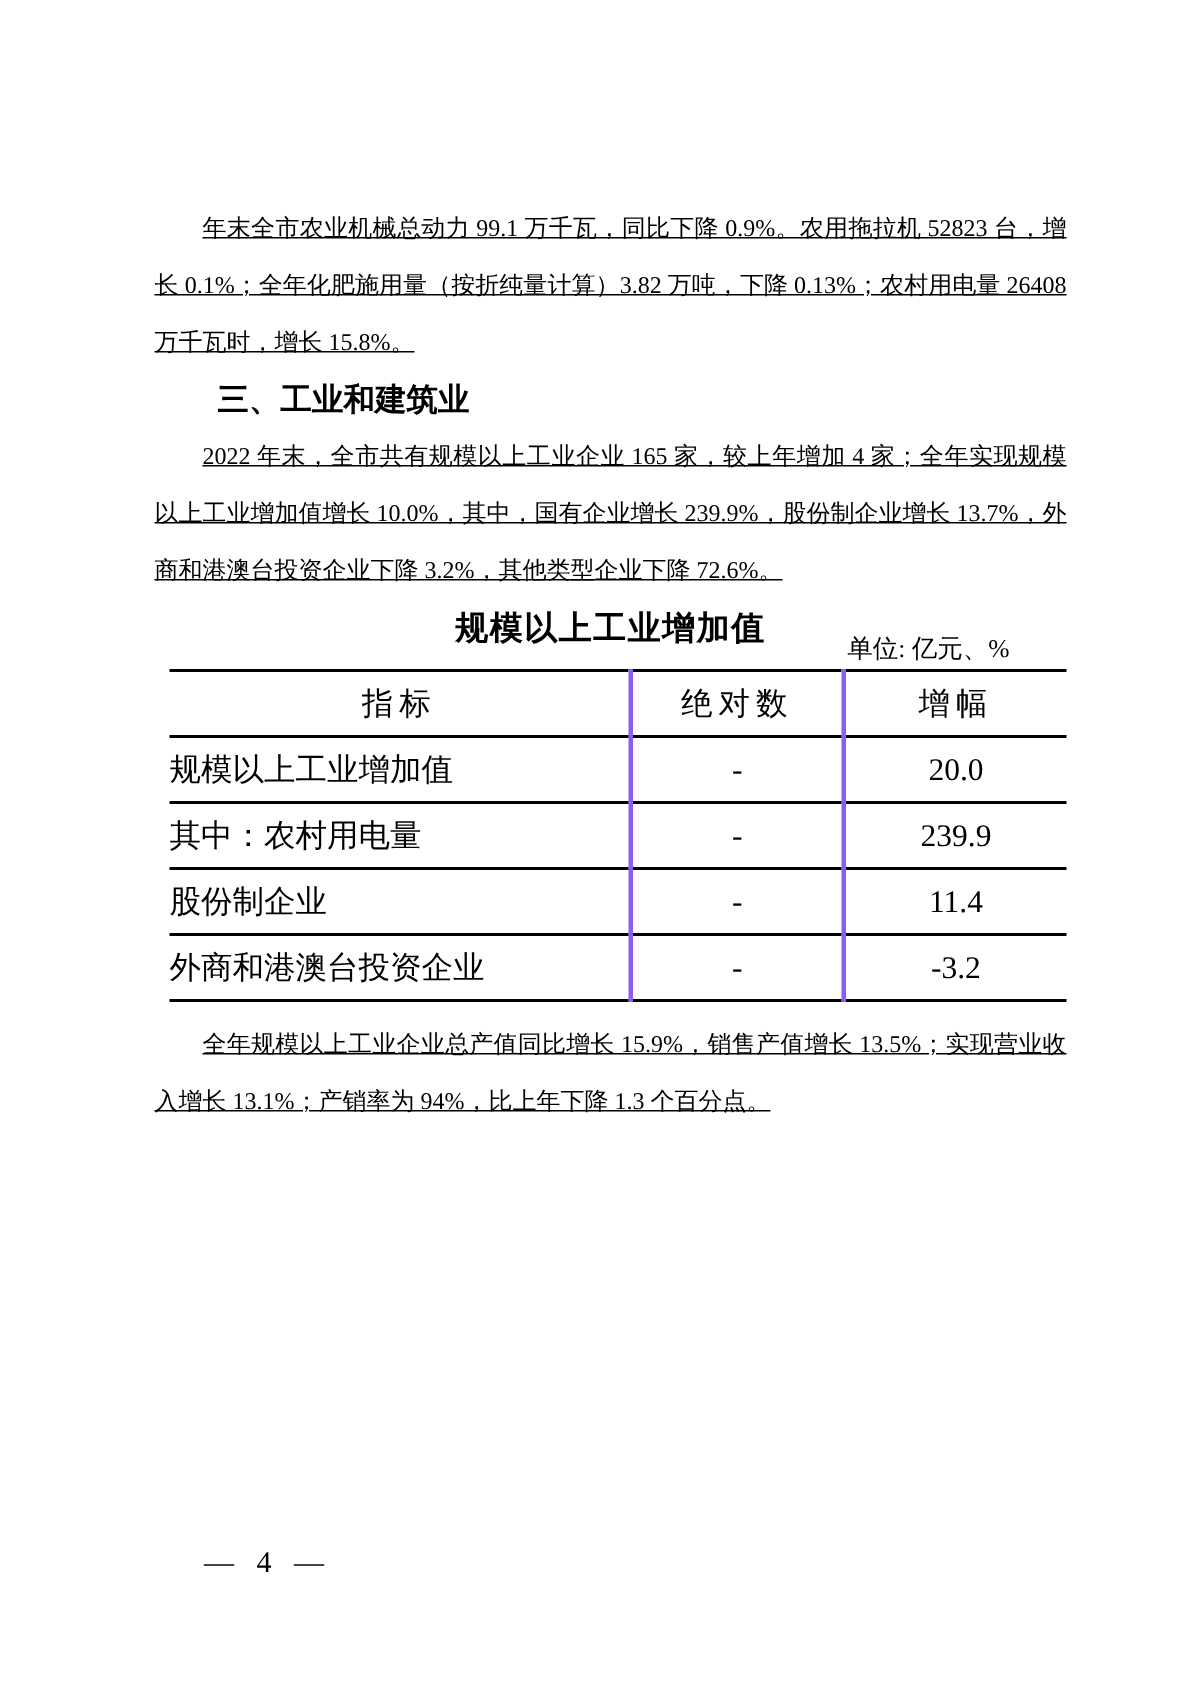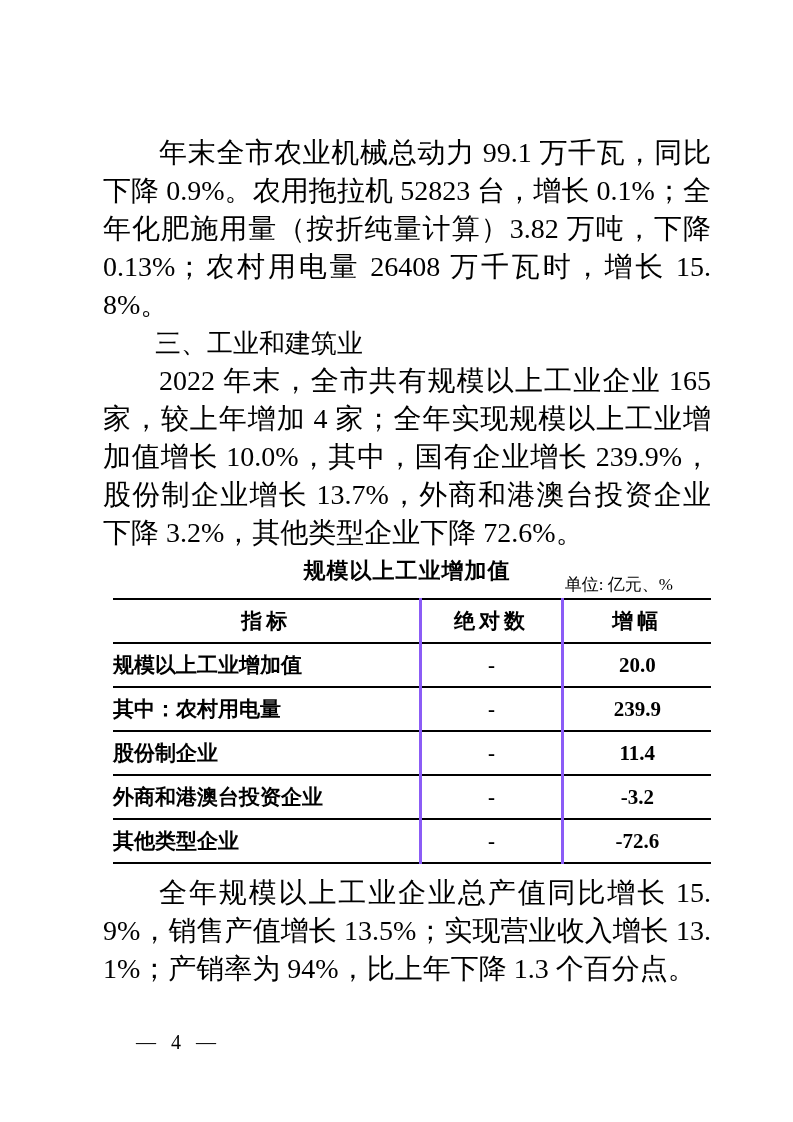--- a/index.html
+++ b/index.html
@@ -15,31 +15,32 @@
     font-family: "Liberation Serif", "DejaVu Serif", serif;
     overflow: hidden;
   }
   .content {
     position: absolute;
     left: 103px;
     top: 134px;
     width: 608px;
   }
   .para {
-    font-size: 28px;
+    font-size: 16px;
     line-height: 38px;
     text-align: justify;
     text-indent: 2em;
     margin: 0;
     word-break: break-all;
+    text-decoration: underline;
   }
   .section-heading {
-    font-size: 26px;
+    font-size: 21px;
     line-height: 38px;
-    font-weight: normal;
+    font-weight: bold;
     text-indent: 2em;
     margin: 0;
     font-family: "Liberation Sans", "DejaVu Sans", sans-serif;
   }
   .table-caption {
     position: relative;
     margin-top: 4px;
     height: 36px;
   }
   .table-title {
@@ -69,21 +70,21 @@
     border-bottom: 2.5px solid #000;
     font-size: 21px;
     table-layout: fixed;
   }
   table.data-table col.c1 { width: 51.5%; }
   table.data-table col.c2 { width: 23.6%; }
   table.data-table col.c3 { width: 24.9%; }
   table.data-table th, table.data-table td {
     height: 42px;
     padding: 0;
-    font-weight: bold;
+    font-weight: normal;
     vertical-align: middle;
   }
   table.data-table thead tr { border-bottom: 2.5px solid #000; }
   table.data-table tbody tr { border-bottom: 2px solid #000; }
   table.data-table tbody tr:last-child { border-bottom: none; }
   th.col-header { text-align: center; letter-spacing: 4px; }
   td.cell-indicator { text-align: left; }
   td.cell-abs, td.cell-growth { text-align: center; }
   .vline { border-left: 3px solid #8b5cf6; }
   .indent-0 { padding-left: 5px; }
@@ -141,25 +142,20 @@
       <tr>
         <td class="cell-indicator indent-2">股份制企业</td>
         <td class="cell-abs vline">-</td>
         <td class="cell-growth vline">11.4</td>
       </tr>
       <tr>
         <td class="cell-indicator indent-2">外商和港澳台投资企业</td>
         <td class="cell-abs vline">-</td>
         <td class="cell-growth vline">-3.2</td>
       </tr>
-      <tr>
-        <td class="cell-indicator indent-2">其他类型企业</td>
-        <td class="cell-abs vline">-</td>
-        <td class="cell-growth vline">-72.6</td>
-      </tr>
     </tbody>
   </table>
 
   <div class="spacer-after-table"></div>
 
   <p class="para">全年规模以上工业企业总产值同比增长 15.9%，销售产值增长 13.5%；实现营业收入增长 13.1%；产销率为 94%，比上年下降 1.3 个百分点。</p>
 
 
 </div>
 

